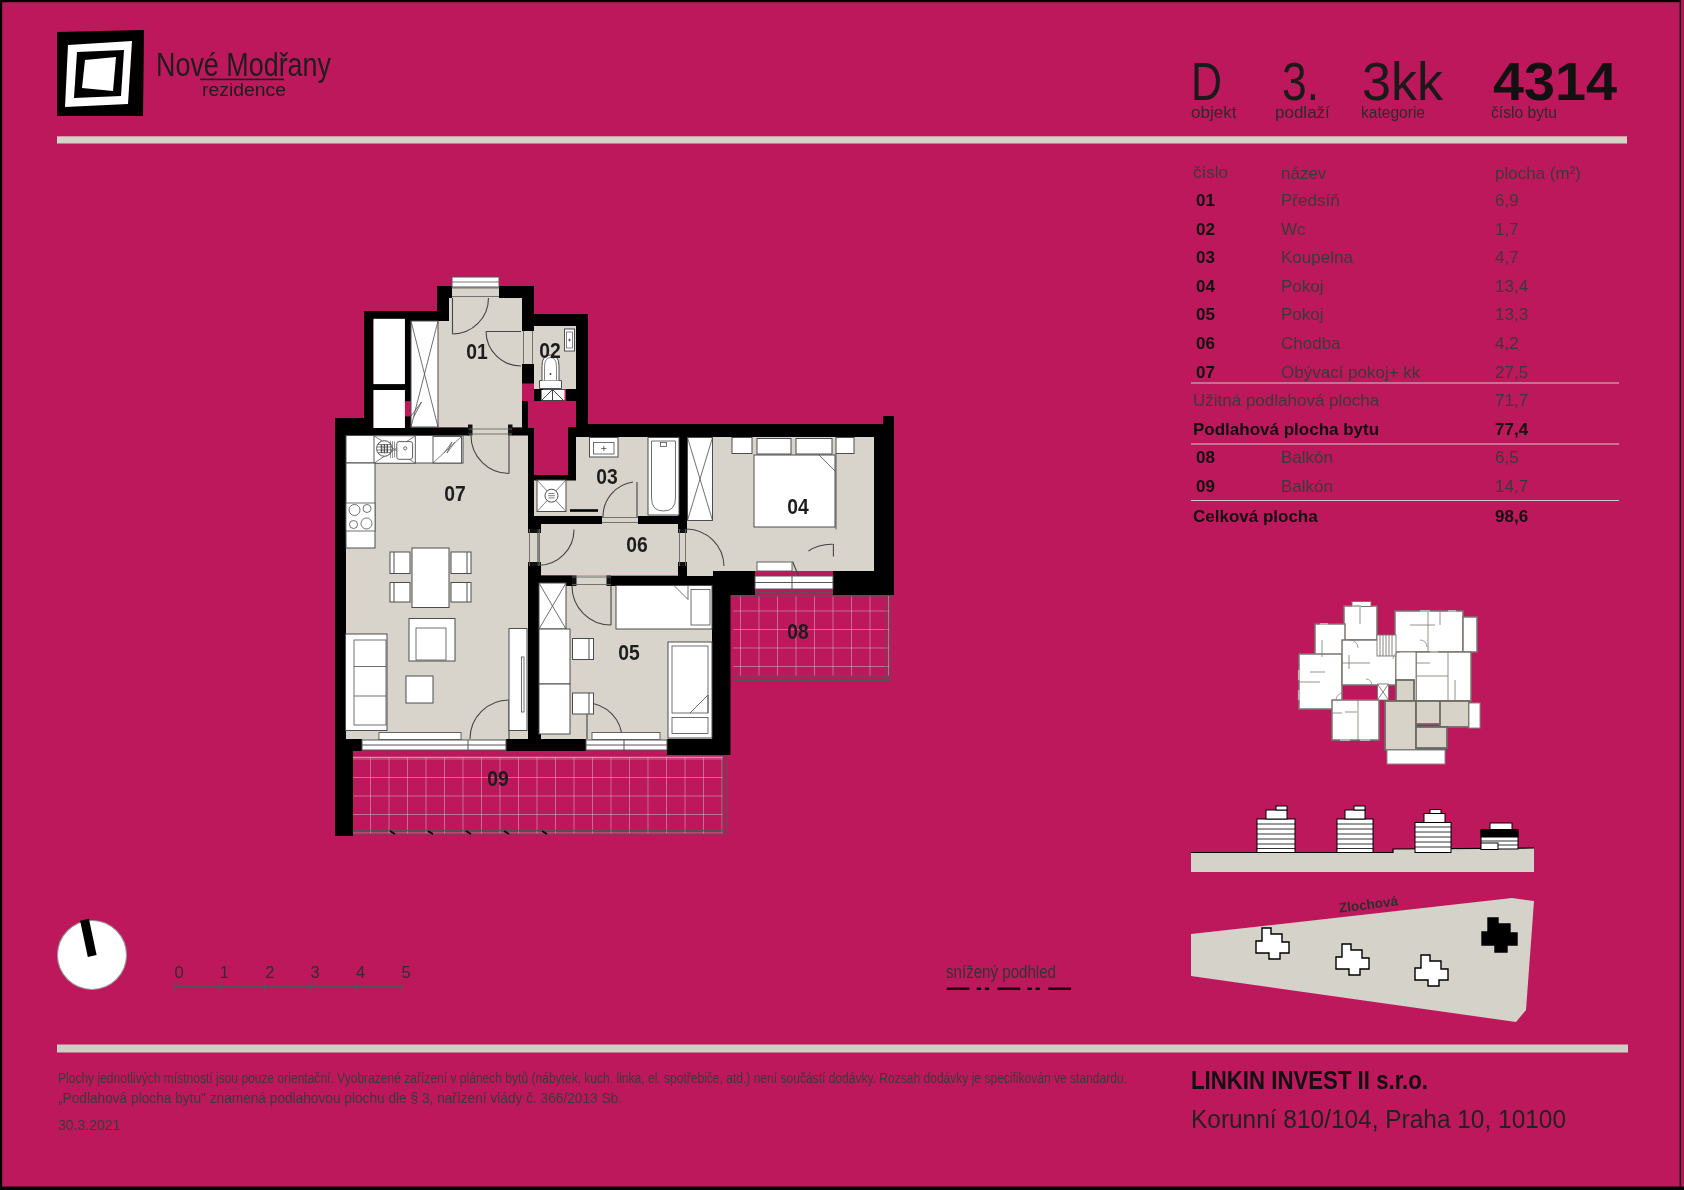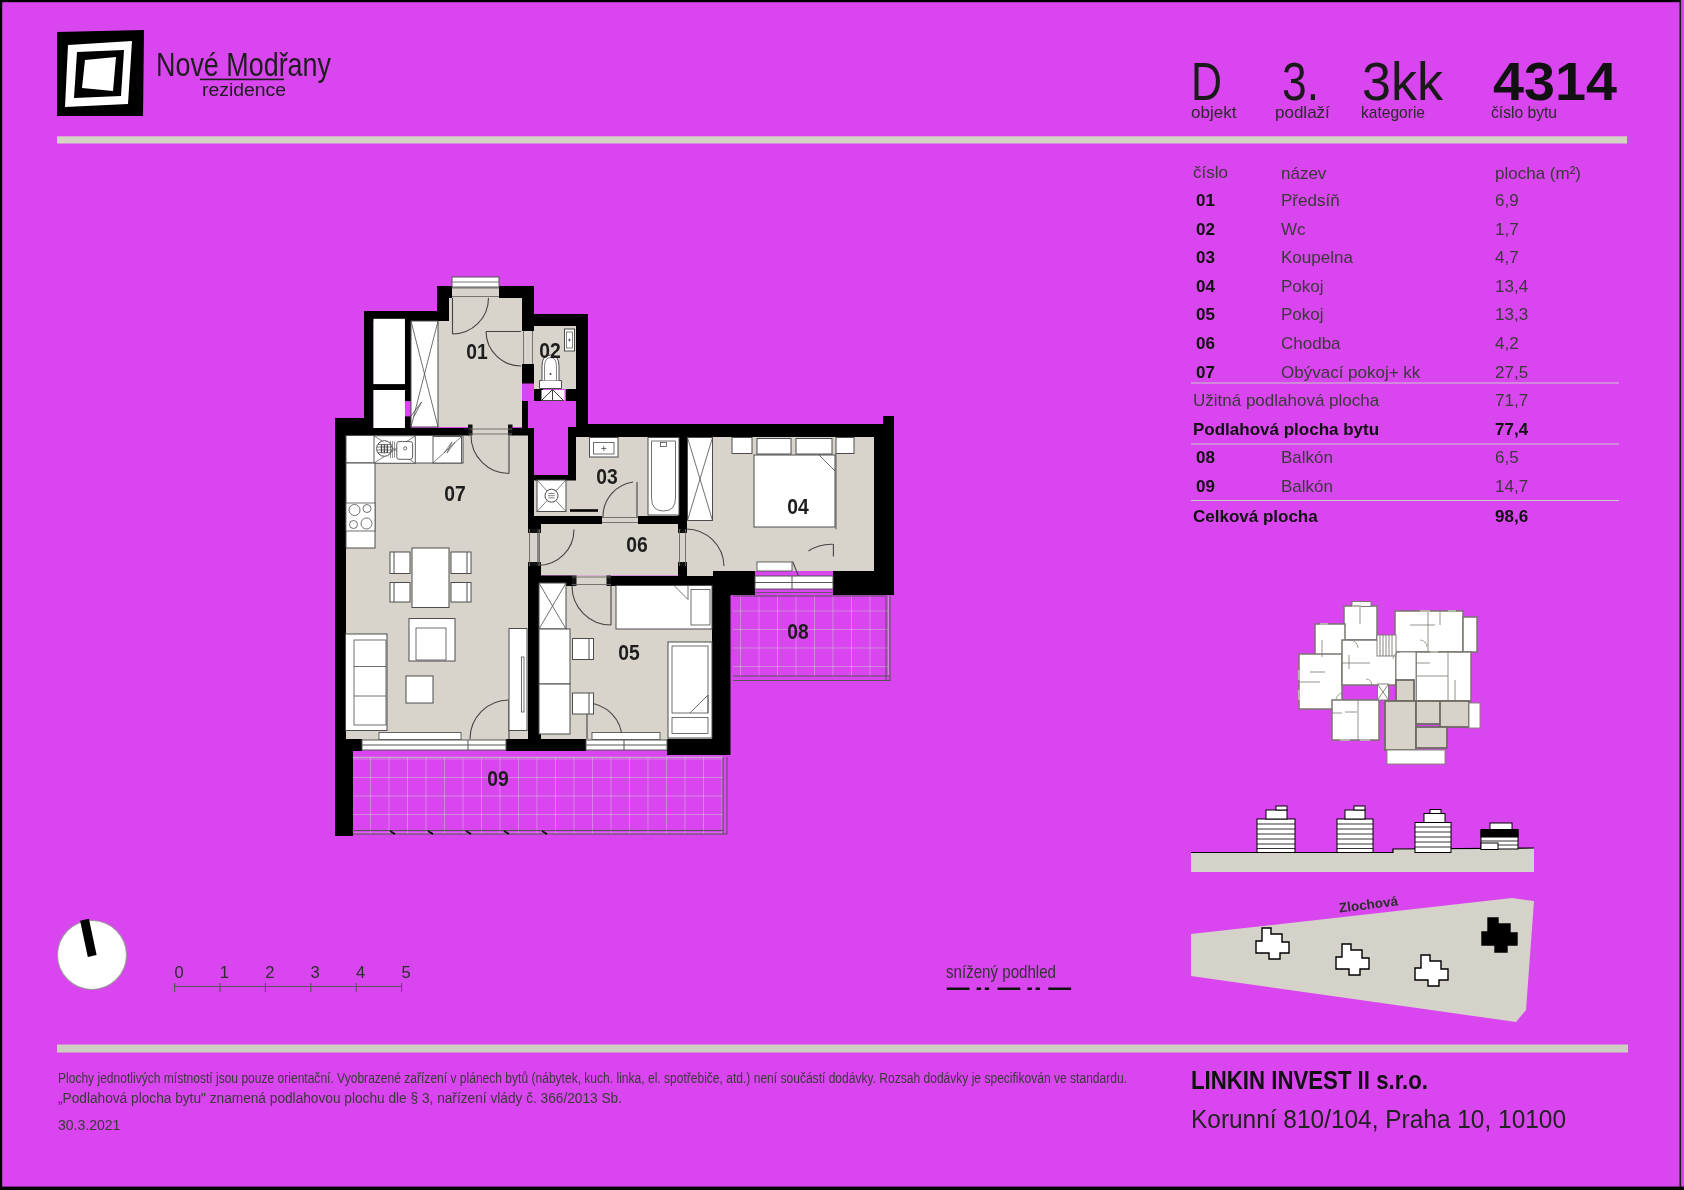--- a/index.html
+++ b/index.html
@@ -1,16 +1,16 @@
 <!DOCTYPE html>
 <html><head>
 <meta charset="utf-8">
 <style>
   html,body{margin:0;padding:0;background:#ffffff;}
-  #page{position:relative;width:1684px;height:1190px;background:#d946ef;overflow:hidden;
+  #page{position:relative;width:1684px;height:1190px;background:#be185d;overflow:hidden;
         font-family:"Liberation Sans", sans-serif;}
   svg{position:absolute;left:0;top:0;}
   text{font-family:"Liberation Sans", sans-serif;}
 </style>
 </head>
 <body>
 <div id="page">
 <svg width="1684" height="1190" viewBox="0 0 1684 1190">
 <defs>
   <pattern id="bgrid" width="18.5" height="18.5" patternUnits="userSpaceOnUse">

